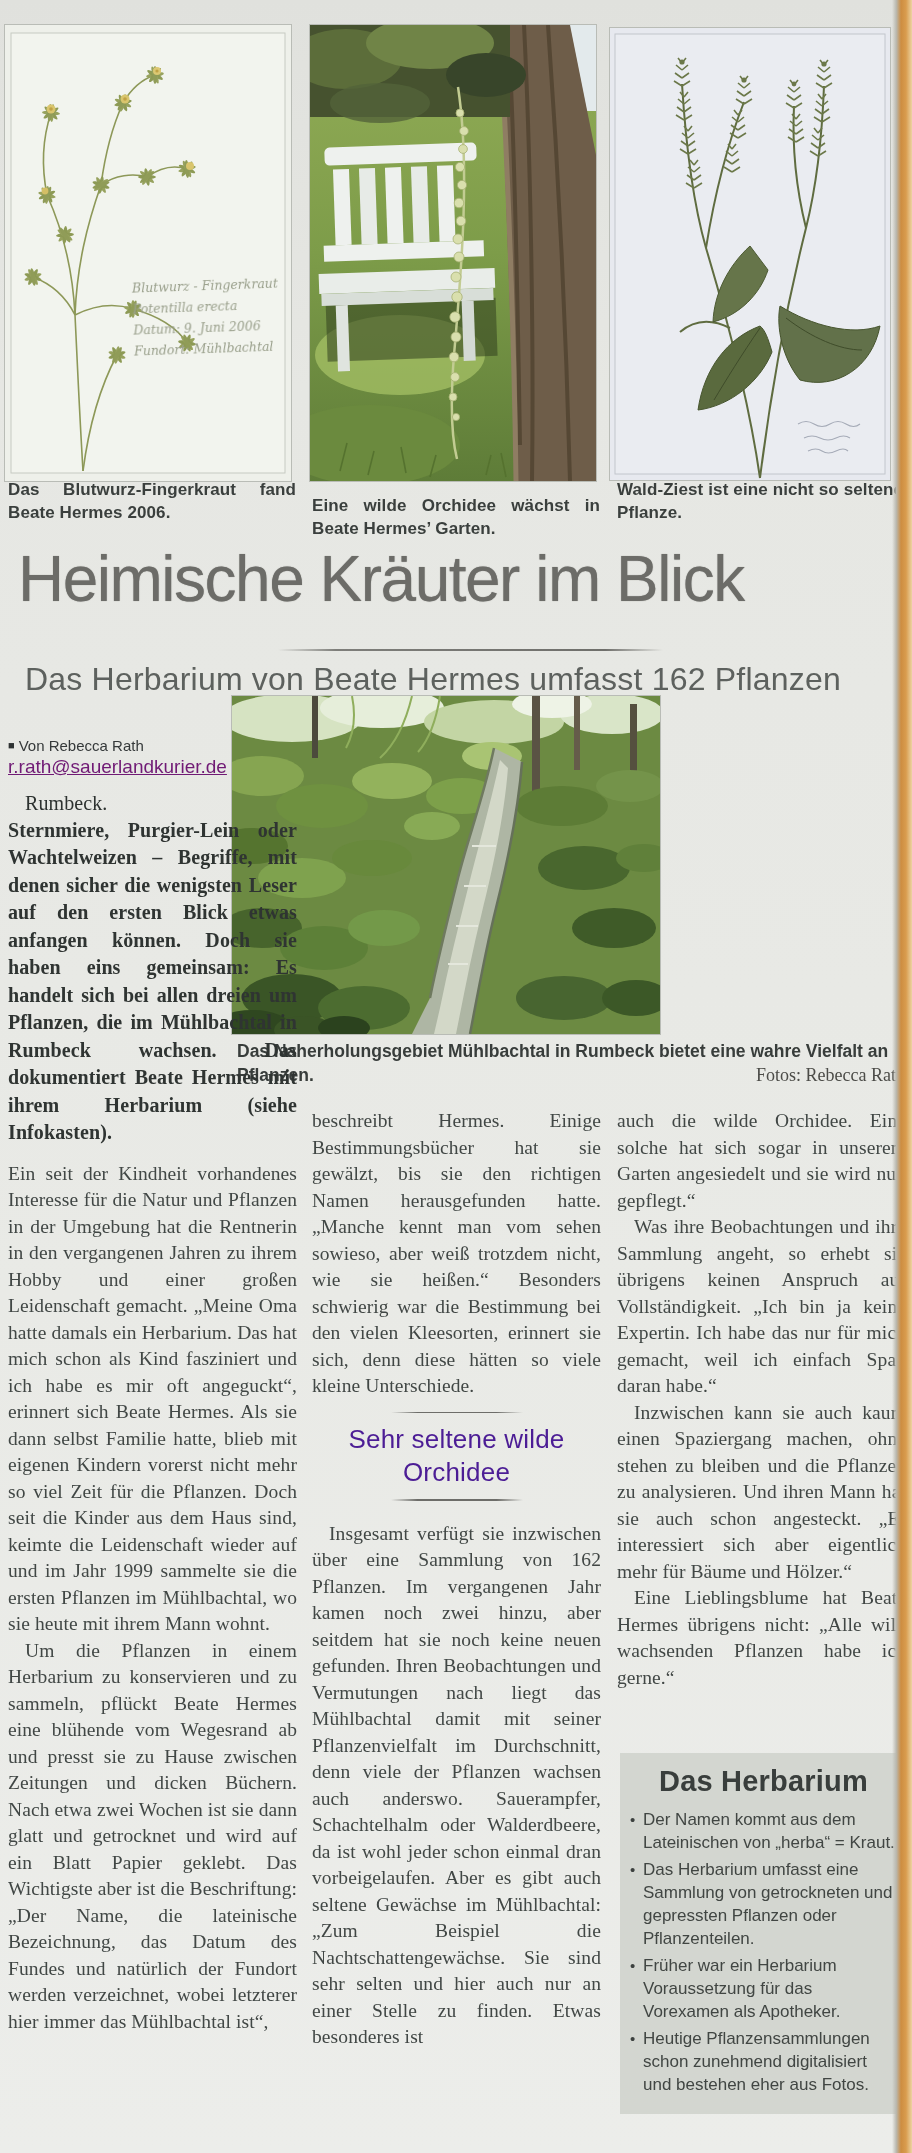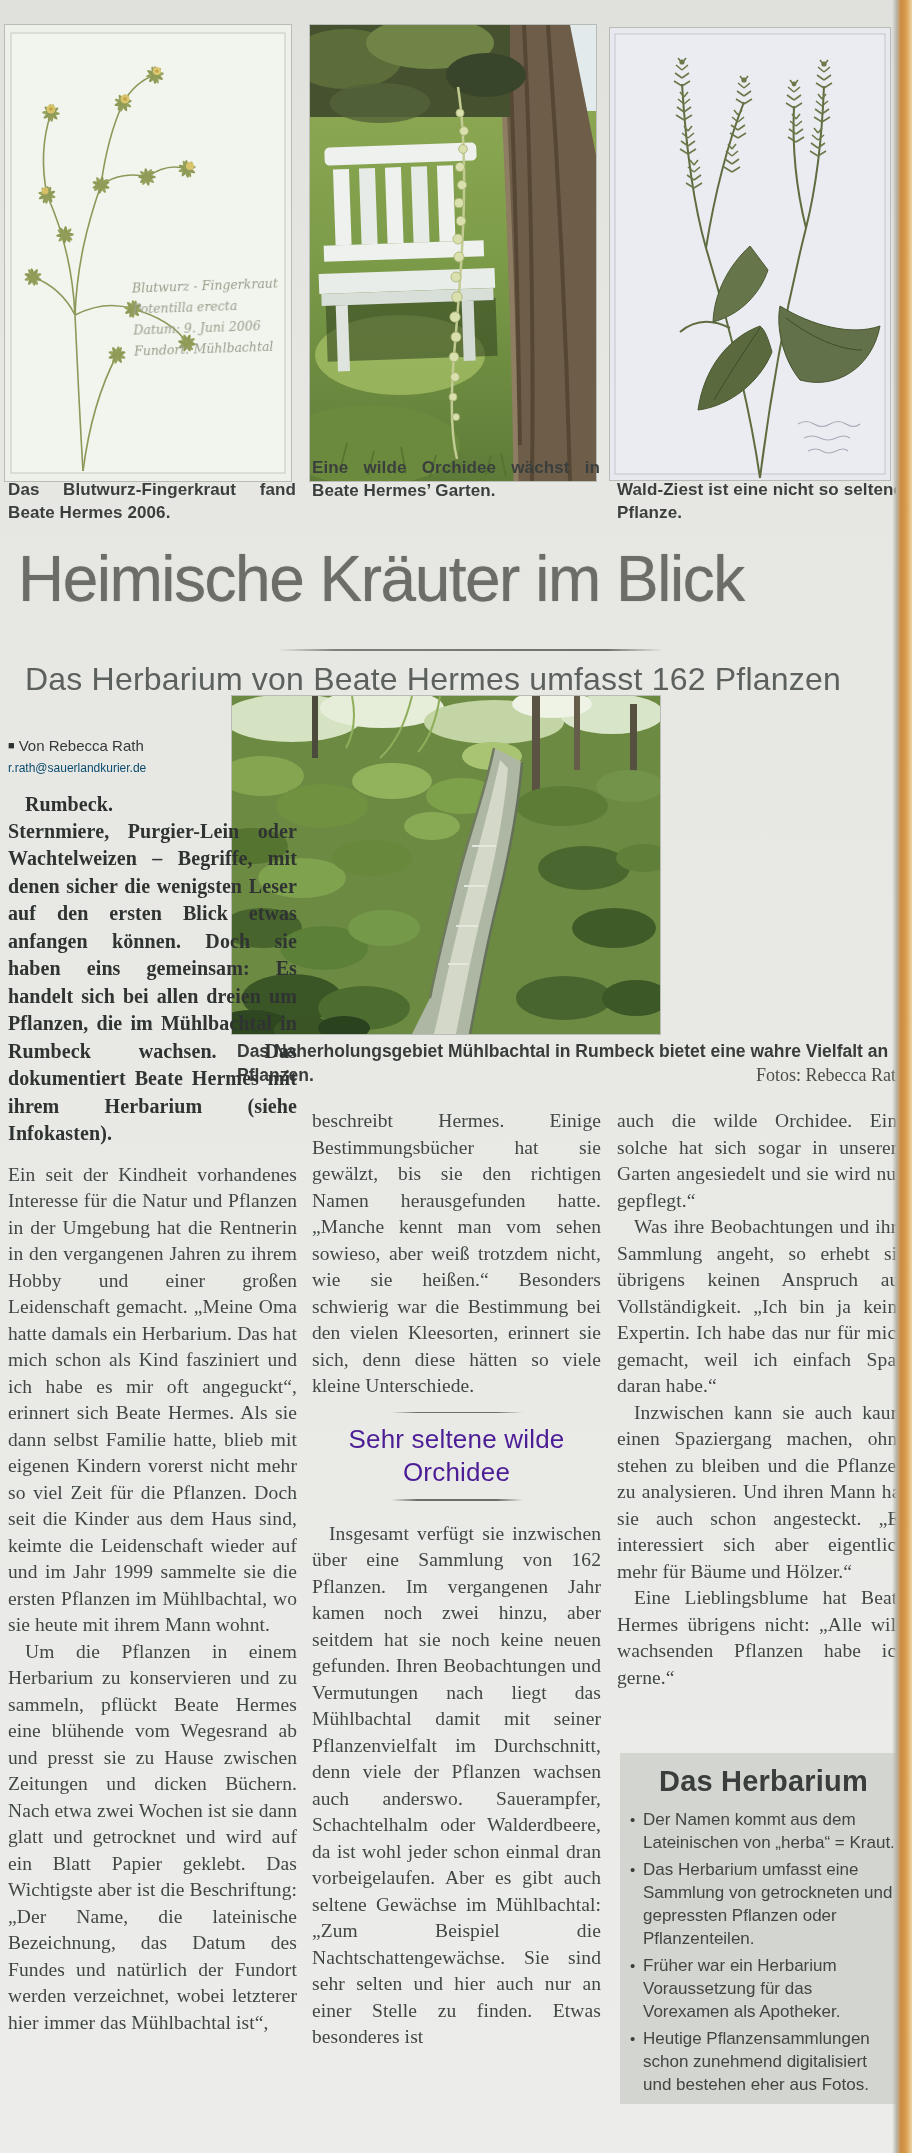--- a/index.html
+++ b/index.html
@@ -23,44 +23,44 @@
   }
   
   .headline{
     font-size:64px;font-weight:normal;color:#6c6c68;letter-spacing:-1.5px;
     white-space:nowrap;text-shadow:0 0 1px #8a8a86;
   }
   .rule{height:2px;background:linear-gradient(90deg,rgba(120,120,116,0),#7e7e7a 15%,#6f6f6b 85%,rgba(120,120,116,0));}
   .subhead{font-size:32px;color:#5d615e;letter-spacing:.2px;white-space:nowrap;}
   .byline{font-size:15px;color:#35393a;line-height:21px;}
   .byline .sq{font-size:11px;vertical-align:2px;margin-right:4px;color:#2e3233;}
-  .byline .mail{font-size:12px;color:#0c4a6e;}
+  .byline .mail{font-size:19px;color:#701a75;text-decoration:underline;}
   
   .col{width:289px;text-align:justify;font-family:"Liberation Serif",serif;
        font-size:19.5px;line-height:26.5px;color:#414745;letter-spacing:.1px;}
   .col p{margin:0;text-indent:17px;}
   .col p.noind{text-indent:0;}
-  .location{font-weight:bold;font-size:20px;color:#2d3230;margin:0;}
+  .location{font-weight:normal;font-size:20px;color:#2d3230;margin:0;}
   .lead{font-weight:bold;font-size:20px;line-height:27.5px;color:#2f3432;text-indent:0!important;}
   .crosshead-wrap{margin:12px 0 10px 0;}
   .xrule{height:1.5px;width:132px;margin:0 auto;
          background:linear-gradient(90deg,rgba(90,90,88,0),#6d6d69 20%,#6d6d69 80%,rgba(90,90,88,0));}
   .crosshead{
     font-family:"Liberation Sans",sans-serif;font-size:26px;line-height:33px;color:#4c1d95;
     text-align:center;width:230px;margin:10px auto;letter-spacing:.2px;text-indent:0!important;
   }
   
   .maincap{width:668px;font-weight:bold;font-size:17.5px;line-height:23.5px;
            color:#383d3b;text-align:left;}
   .maincap .credit{
     position:absolute;right:0;top:24px;font-family:"Liberation Serif",serif;
     font-weight:normal;font-size:18px;color:#4c4c48;
   }
   
-  .infobox{background:#d3d6d0;width:287px;padding:10px 10px 4px 10px;box-sizing:border-box;}
+  .infobox{background:#d3d6d0;width:287px;padding:10px 10px 14px 10px;box-sizing:border-box;}
   .infobox h3{margin:2px 0 10px 0;text-align:center;font-size:29px;color:#393e3c;letter-spacing:.2px;}
   .infobox ul{margin:0;padding:0;list-style:none;}
   .infobox li{display:flex;font-size:17px;line-height:23px;color:#41464\3;color:#414643;margin-bottom:4px;}
   .infobox li .dot{width:13px;flex:0 0 13px;font-size:15px;color:#3c413f;}
   
   .edge{top:0;right:0;width:20px;height:2153px;
         background:linear-gradient(90deg,rgba(160,158,150,0) 0%,#b9b7ad 22%,#cd8d41 45%,#d99c4e 70%,#ecd3a2 100%);}
 </style>
 </head>
 <body>
@@ -238,21 +238,21 @@
     </g>
     <g stroke="#9aa0ae" stroke-width="1.1" fill="none" opacity="0.85">
       <path d="M188,396 q8,-5 16,0 t16,0 t16,0 t14,0"></path>
       <path d="M194,410 q8,-4 16,0 t16,0 t14,0"></path>
       <path d="M198,423 q8,-4 14,0 t14,0 t12,0"></path>
     </g>
   </svg>
 </div>
 
 <div class="abs caption" style="left:8px;top:479px;width:288px;">Das Blutwurz-Fingerkraut fand Beate Hermes 2006.</div>
-<div class="abs caption" style="left:312px;top:457px;width:288px;">Eine wilde Orchidee wächst in Beate Hermes’ Garten.</div>
+<div class="abs caption" style="left:312px;top:495px;width:288px;">Eine wilde Orchidee wächst in Beate Hermes’ Garten.</div>
 <div class="abs caption" style="left:617px;top:479px;width:286px;">Wald-Ziest ist eine nicht so seltene Pflanze.</div>
 
 <div class="abs headline" style="left:18px;top:542px;">Heimische Kräuter im Blick</div>
 <div class="abs rule" style="left:278px;top:649px;width:385px;"></div>
 <div class="abs subhead" style="left:25px;top:661px;">Das Herbarium von Beate Hermes umfasst 162 Pflanzen</div>
 
 <div class="abs photo" style="left:232px;top:696px;width:428px;height:338px;">
   <svg width="428" height="338" viewBox="0 0 428 338">
     <rect width="428" height="338" fill="#6c8a42"></rect>
     <g>

